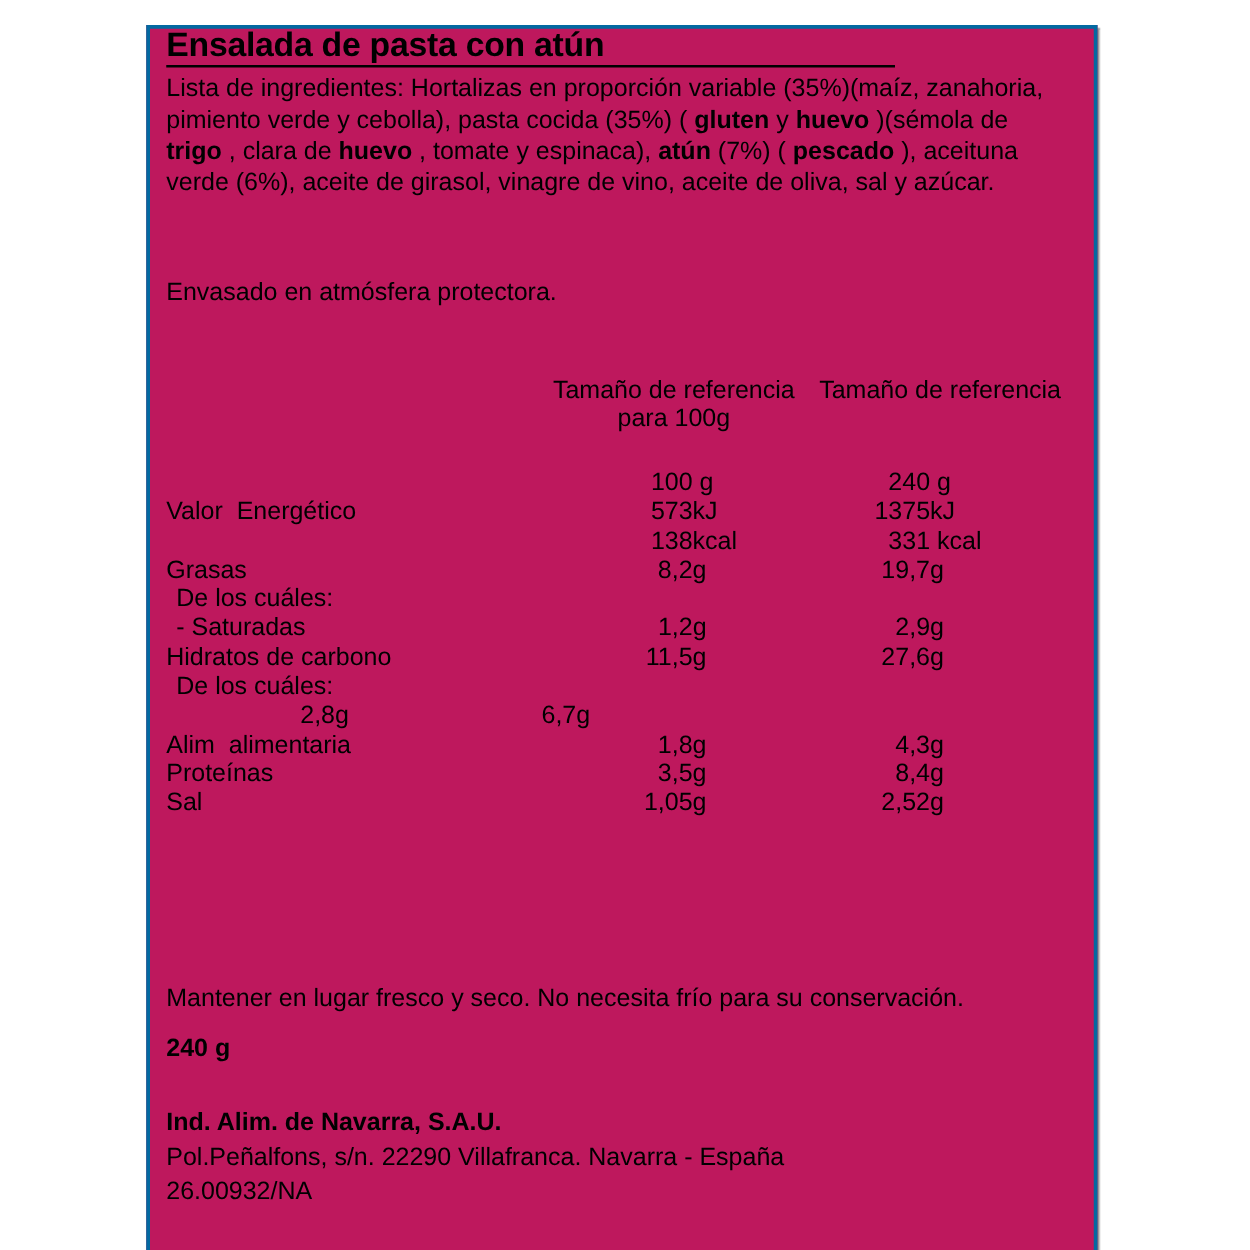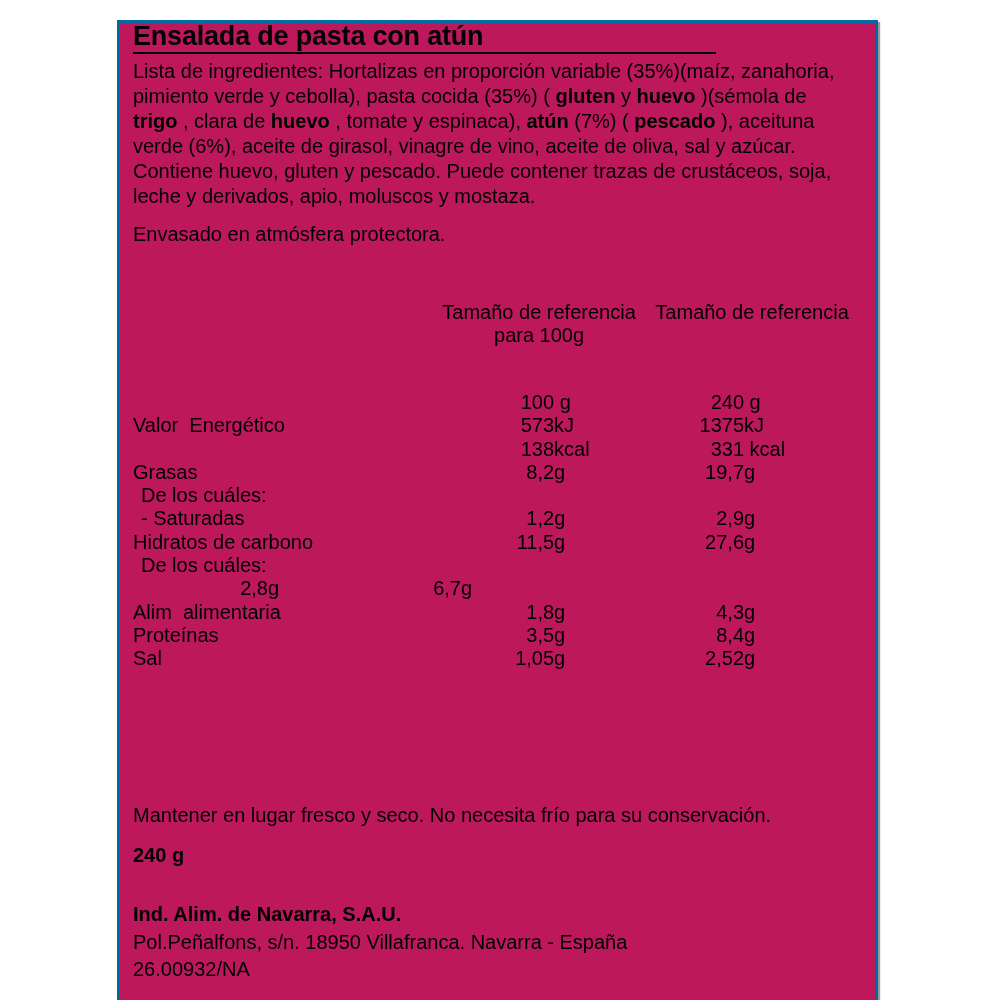--- a/index.html
+++ b/index.html
@@ -10,21 +10,21 @@
   .title{font-size:27px;font-weight:bold;line-height:25px;padding:1px 0 3px 0;
     border-bottom:2px solid #000;width:583px;letter-spacing:-0.2px;}
   .text-col{width:720px;}
   .ingredients{margin-top:5px;height:150px;font-size:20px;line-height:25px;}
   .b{font-weight:bold;}
   .instructions{margin-top:13px;height:50px;font-size:20px;line-height:25px;}
   .nut-headers{margin-top:29px;height:46px;display:flex;font-size:20px;line-height:23px;text-align:center;}
   .nh-spacer{width:290px;}
   .nh1{width:207px;padding-left:18px;}
   .nh2{width:225px;}
-  .nut-table{margin-top:44px;height:280px;font-size:20px;}
+  .nut-table{margin-top:28px;height:280px;font-size:20px;}
   .nrow{display:flex;height:23.3px;line-height:23.3px;}
   .c-label{width:290px;white-space:pre;}
   .c-label.ind{padding-left:8px;width:282px;}
   .c-val{display:flex;width:225px;}
   .c-val .n{display:block;width:135px;text-align:right;white-space:pre;}
   .c-val.c-val2 .n{width:103px;}
   .c-val .u{white-space:pre;}
   .storage{margin-top:132px;height:25px;font-size:20px;line-height:25px;}
   .net-weight{margin-top:15px;height:25px;font-size:20px;line-height:25px;font-weight:bold;}
   .manufacturer{margin-top:33px;font-size:20px;line-height:27.5px;}
@@ -32,21 +32,20 @@
 </style>
 </head>
 <body>
 
 <div class="sheet">
 
   <div class="title">Ensalada de pasta con atún</div>
 
   <div class="ingredients text-col">
     <div><span>Lista de ingredientes: Hortalizas en proporción variable (35%)(maíz, zanahoria, pimiento verde y cebolla), pasta cocida (35%) ( </span><span class="b">gluten</span><span> y </span><span class="b">huevo</span><span> )(sémola de </span><span class="b">trigo</span><span> , clara de </span><span class="b">huevo</span><span> , tomate y espinaca), </span><span class="b">atún</span><span> (7%) ( </span><span class="b">pescado</span><span> ), aceituna verde (6%), aceite de girasol, vinagre de vino, aceite de oliva, sal y azúcar.</span></div>
-    <div>Contiene huevo, gluten y pescado. Puede contener trazas de crustáceos, soja, leche y derivados, apio, moluscos y mostaza.</div>
   </div>
 
   <div class="instructions text-col">
     <div>Envasado en atmósfera protectora.</div>
   </div>
 
   <div class="nut-headers">
     <div class="nh-spacer"></div>
     <div class="nh1">
       <div>Tamaño de referencia</div>
@@ -201,17 +200,17 @@
     </div>
   </div>
 </div>
 
   <div class="storage text-col">Mantener en lugar fresco y seco. No necesita frío para su conservación.</div>
 
   <div class="net-weight">240 g</div>
 
   <div class="manufacturer">
     <div class="mf-name">Ind. Alim. de Navarra, S.A.U.</div>
-    <div>Pol.Peñalfons, s/n. 18950 Villafranca. Navarra - España</div>
+    <div>Pol.Peñalfons, s/n. 22290 Villafranca. Navarra - España</div>
     <div>26.00932/NA</div>
   </div>
 
 </div>
 
 </body></html>

